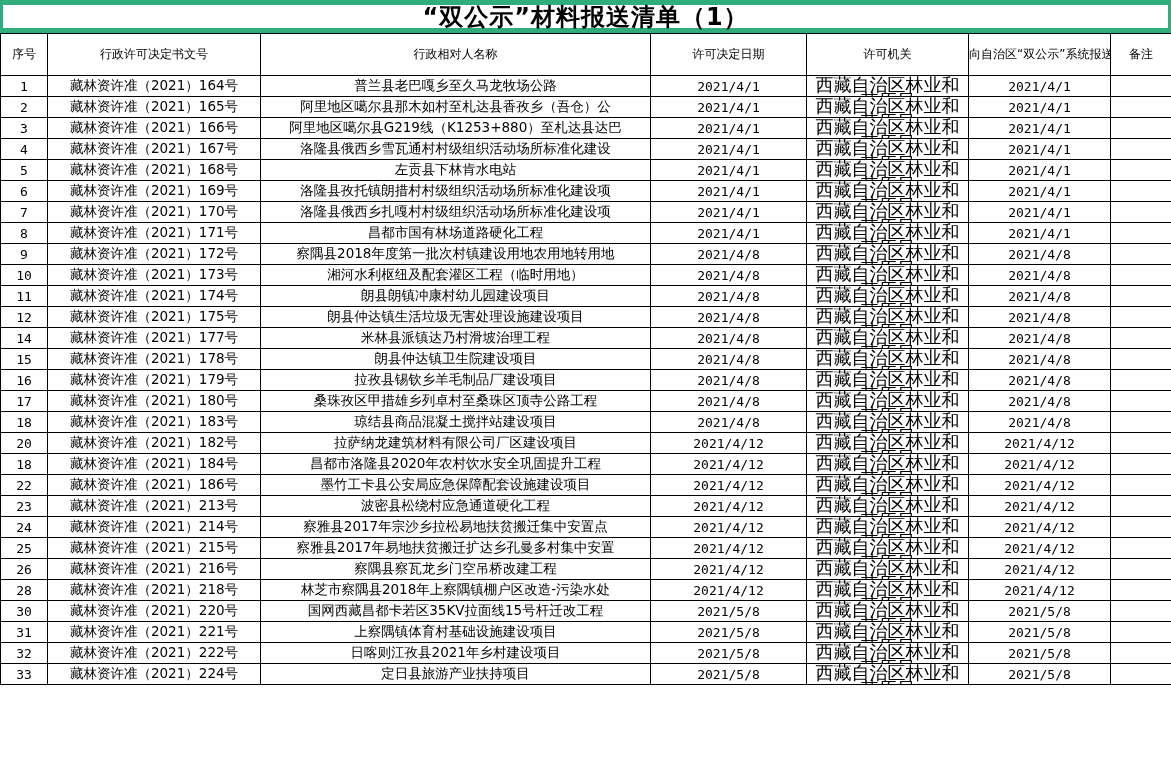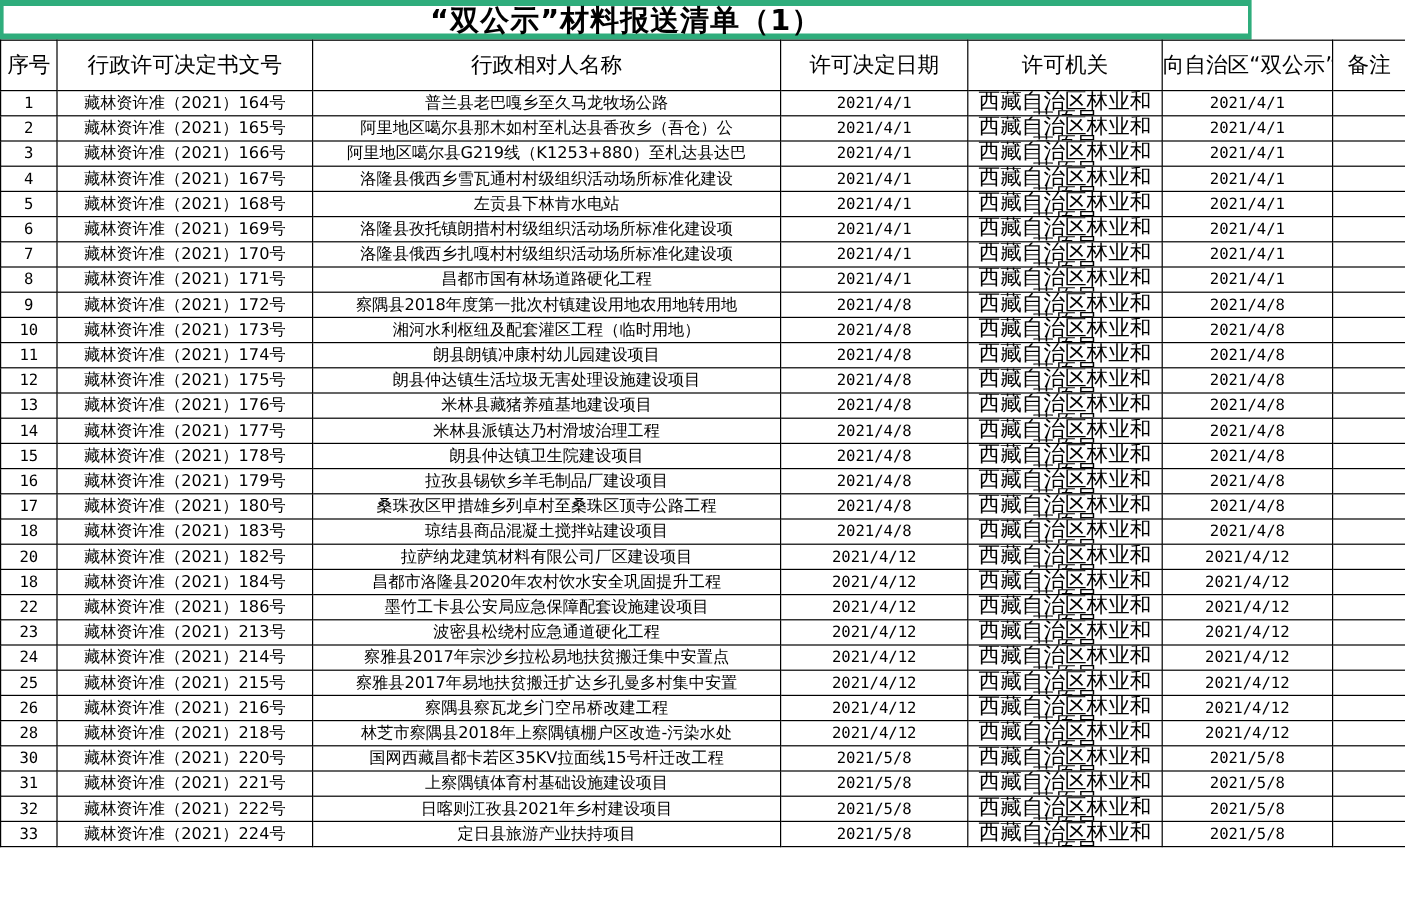--- a/index.html
+++ b/index.html
@@ -1,38 +1,38 @@
 <!DOCTYPE html>
 <html><head>
 <meta charset="utf-8">
 <style>
   html,body{margin:0;padding:0;}
   body{
     width:1171px;height:762px;overflow:hidden;background:#ffffff;color:#000;
     font-family:"DejaVu Sans","Liberation Sans",sans-serif;
   }
   .title-bar{
-    box-sizing:border-box;width:1043px;height:33px;
+    box-sizing:border-box;width:1171px;height:33px;
     border-top:5px solid #2fad7c;border-bottom:5px solid #2fad7c;
     border-left:3px solid #2fad7c;border-right:3px solid #2fad7c;
     background:#fff;display:flex;align-items:center;justify-content:center;
   }
   .title-bar h1{
     margin:0;font-size:24px;font-weight:bold;letter-spacing:1px;line-height:1;
     font-family:"DejaVu Sans","Liberation Sans",sans-serif;
   }
   table.sheet{
     border-collapse:collapse;table-layout:fixed;width:1171px;
   }
   table.sheet th, table.sheet td{
     border:1px solid #000;padding:0;margin:0;text-align:center;vertical-align:middle;
     overflow:hidden;white-space:nowrap;font-weight:normal;
   }
   thead th{
-    height:42px;font-size:18px;line-height:19px;white-space:normal;
+    height:42px;font-size:12px;line-height:19px;white-space:normal;
     padding:0 2px;box-sizing:border-box;
   }
   tbody td{
     height:19.1px;font-size:13.5px;
   }
   td.num-cell{
     font-family:"DejaVu Sans Mono","Liberation Mono",monospace;font-size:13px;
   }
   td.name-cell{
     white-space:nowrap;overflow:hidden;padding:0 1px;
@@ -197,31 +197,20 @@
         <td>藏林资许准（2021）175号</td>
         <td class="name-cell">朗县仲达镇生活垃圾无害处理设施建设项目</td>
         <td class="num-cell">2021/4/8</td>
         <td>
           <div class="auth-clip">西藏自治区林业和草原局</div>
         </td>
         <td class="num-cell">2021/4/8</td>
         <td></td>
       </tr>
       <tr>
-        <td class="num-cell">13</td>
-        <td>藏林资许准（2021）176号</td>
-        <td class="name-cell">米林县藏猪养殖基地建设项目</td>
-        <td class="num-cell">2021/4/8</td>
-        <td>
-          <div class="auth-clip">西藏自治区林业和草原局</div>
-        </td>
-        <td class="num-cell">2021/4/8</td>
-        <td></td>
-      </tr>
-      <tr>
         <td class="num-cell">14</td>
         <td>藏林资许准（2021）177号</td>
         <td class="name-cell">米林县派镇达乃村滑坡治理工程</td>
         <td class="num-cell">2021/4/8</td>
         <td>
           <div class="auth-clip">西藏自治区林业和草原局</div>
         </td>
         <td class="num-cell">2021/4/8</td>
         <td></td>
       </tr>

